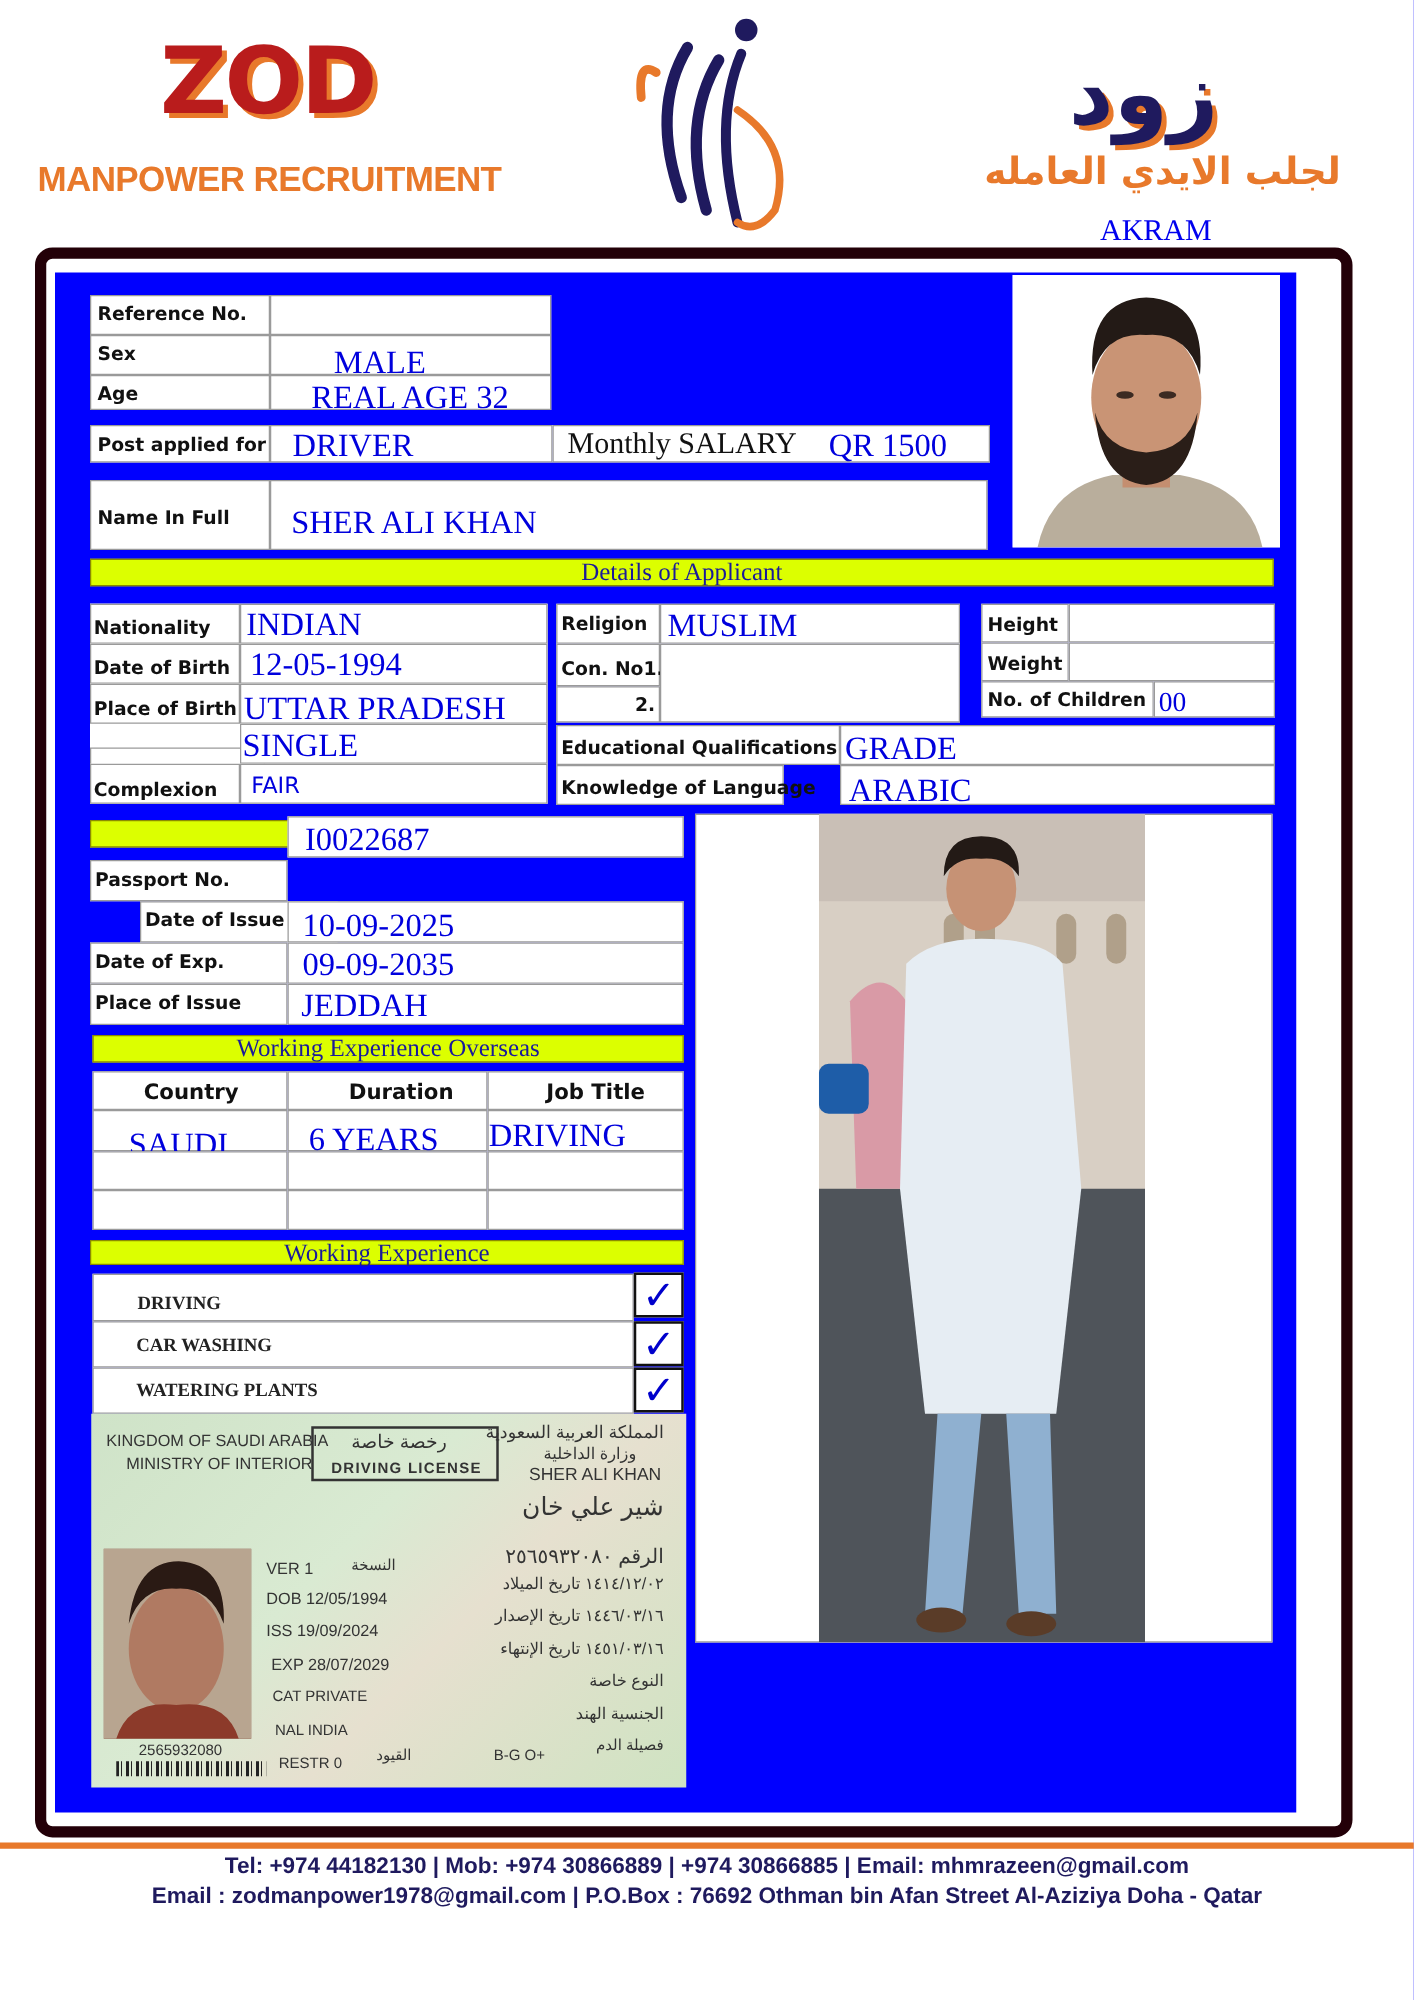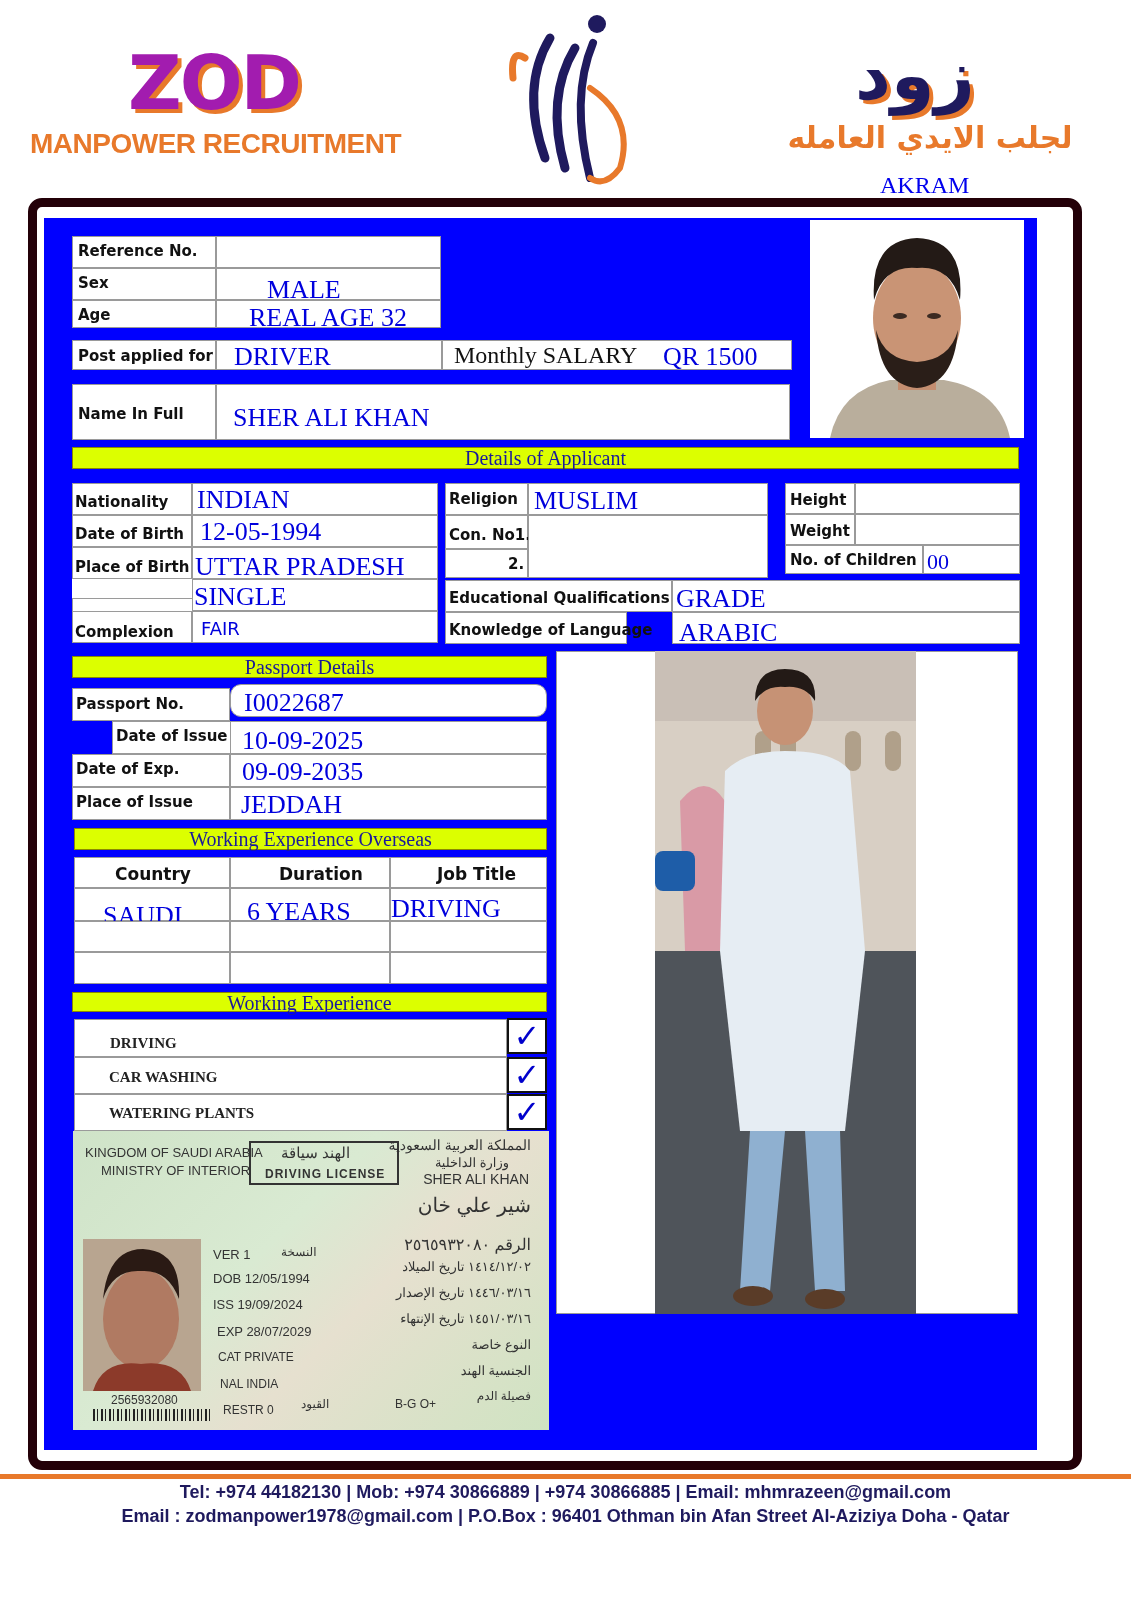--- a/index.html
+++ b/index.html
@@ -1,20 +1,20 @@
 <!DOCTYPE html>
 <html><head>
 <meta charset="utf-8">
 <style>
   * { box-sizing: border-box; margin: 0; padding: 0; }
   body { width: 1131px; height: 1600px; background: #ffffff; position: relative; overflow: hidden; font-family: "DejaVu Sans", sans-serif; }
   .abs { position: absolute; }
 
   
-  .zod-logo { left: 128px; top: 46px; font-family: "DejaVu Sans", sans-serif; font-weight: bold; font-size: 74px; color: #a21caf; letter-spacing: -2px; text-shadow: 4px 4px 0 #e8792b; line-height: 1; }
+  .zod-logo { left: 128px; top: 28px; font-family: "DejaVu Sans", sans-serif; font-weight: bold; font-size: 74px; color: #b91c1c; letter-spacing: -2px; text-shadow: 4px 4px 0 #e8792b; line-height: 1; }
   .zod-sub { left: 30px; top: 128px; font-family: "Liberation Sans", sans-serif; font-weight: bold; font-size: 28px; color: #e8792b; letter-spacing: -0.5px; }
   .logo-mark { left: 505px; top: 8px; width: 130px; height: 180px; }
   .arabic-logo { left: 855px; top: 40px; font-family: "DejaVu Sans", sans-serif; font-weight: bold; font-size: 70px; color: #1f1a5e; text-shadow: 4px 4px 0 #e8792b; direction: rtl; line-height: 1; }
   .arabic-sub { left: 765px; top: 120px; width: 330px; text-align: center; font-family: "DejaVu Sans", sans-serif; font-weight: bold; font-size: 30px; color: #e8792b; direction: rtl; }
   .agent { left: 880px; top: 172px; font-family: "Liberation Serif", serif; font-size: 24px; color: #0000ee; }
 
   
   .frame { left: 28px; top: 198px; width: 1054px; height: 1272px; border: 9px solid #230008; border-radius: 14px; background: #ffffff; }
   .blue { left: 44px; top: 218px; width: 993px; height: 1232px; background: #0000ff; }
 
@@ -188,21 +188,21 @@
     <span class="lbl" style="left:3px;top:8px;">Knowledge of Language</span>
   </div>
 <div class="cell" style="left:672px;top:612px;width:348px;height:32px;">
     <span class="val" style="left:6px;top:5px;">ARABIC</span>
   </div>
 
 <div class="ybar" style="left:72px;top:656px;width:475px;height:22px;">Passport Details</div>
 <div class="cell" style="left:72px;top:688px;width:158px;height:33px;">
     <span class="lbl" style="left:3px;top:6px;">Passport No.</span>
   </div>
-<div class="cell" style="left:230px;top:684px;width:317px;height:33px;border-radius:11px;">
+<div class="cell" style="left:230px;top:653px;width:317px;height:33px;">
     <span class="val" style="left:13px;top:3px;">I0022687</span>
   </div>
 <div class="cell" style="left:72px;top:721px;width:158px;height:33px;margin-left:40px;">
     <span class="lbl" style="left:3px;top:5px;">Date of Issue</span>
   </div>
 <div class="cell" style="left:230px;top:721px;width:317px;height:33px;">
     <span class="val" style="left:11px;top:4px;">10-09-2025</span>
   </div>
 <div class="cell" style="left:72px;top:754px;width:158px;height:33px;">
     <span class="lbl" style="left:3px;top:5px;">Date of Exp.</span>
@@ -291,21 +291,21 @@
     <path d="M100 50 Q 100 18 130 18 Q 162 18 160 50 Q 150 34 130 36 Q 110 34 100 50 Z" fill="#231a16"></path>
     <ellipse cx="98" cy="645" rx="20" ry="10" fill="#5a3c28"></ellipse>
     <ellipse cx="170" cy="648" rx="20" ry="10" fill="#5a3c28"></ellipse>
   </svg>
 </div>
 
 <div class="abs license">
   <span class="lic-txt" style="left:12px;top:14px;font-size:13px;">KINGDOM OF SAUDI ARABIA</span>
   <span class="lic-txt" style="left:28px;top:32px;font-size:13px;">MINISTRY OF INTERIOR</span>
   <div style="position:absolute;left:176px;top:10px;width:150px;height:44px;border:2px solid #333;">
-    <span class="lic-txt" style="left:30px;top:1px;font-size:15px;">الهند سياقة</span>
+    <span class="lic-txt" style="left:30px;top:1px;font-size:15px;">رخصة خاصة</span>
     <span class="lic-txt" style="left:14px;top:24px;font-size:12px;font-weight:bold;letter-spacing:1px;">DRIVING LICENSE</span>
   </div>
   <span class="lic-txt" style="right:18px;top:6px;font-size:14px;direction:rtl;">المملكة العربية السعودية</span>
   <span class="lic-txt" style="right:40px;top:24px;font-size:13px;direction:rtl;">وزارة الداخلية</span>
   <span class="lic-txt" style="right:20px;top:40px;font-size:14px;">SHER ALI KHAN</span>
   <span class="lic-txt" style="right:18px;top:62px;font-size:20px;direction:rtl;">شير علي خان</span>
   <span class="lic-txt" style="right:18px;top:104px;font-size:16px;direction:rtl;">الرقم ٢٥٦٥٩٣٢٠٨٠</span>
 
   <div style="position:absolute;left:10px;top:108px;width:118px;height:152px;background:#8a5a48;">
     <svg width="118" height="152" viewBox="0 0 118 152">
@@ -331,13 +331,13 @@
   <span class="lic-txt" style="left:38px;top:262px;font-size:12px;">2565932080</span>
   <div style="position:absolute;left:20px;top:278px;width:120px;height:12px;background:repeating-linear-gradient(90deg,#222 0 2px,transparent 2px 4px,#222 4px 5px,transparent 5px 8px);"></div>
   <span class="lic-txt" style="left:150px;top:272px;font-size:12px;">RESTR   0</span>
   <span class="lic-txt" style="left:228px;top:266px;font-size:12px;direction:rtl;">القيود</span>
   <span class="lic-txt" style="left:322px;top:266px;font-size:12px;">B-G   O+</span>
   <span class="lic-txt" style="right:18px;top:258px;font-size:12px;direction:rtl;">فصيلة الدم</span>
 </div>
 
 <div class="abs footer-line"></div>
 <div class="abs footer1">Tel: +974 44182130 | Mob: +974 30866889 | +974 30866885 | Email: mhmrazeen@gmail.com</div>
-<div class="abs footer2">Email :  zodmanpower1978@gmail.com | P.O.Box : 96401  Othman bin Afan Street Al-Aziziya Doha - Qatar</div>
+<div class="abs footer2">Email :  zodmanpower1978@gmail.com | P.O.Box : 76692  Othman bin Afan Street Al-Aziziya Doha - Qatar</div>
 
 </body></html>

